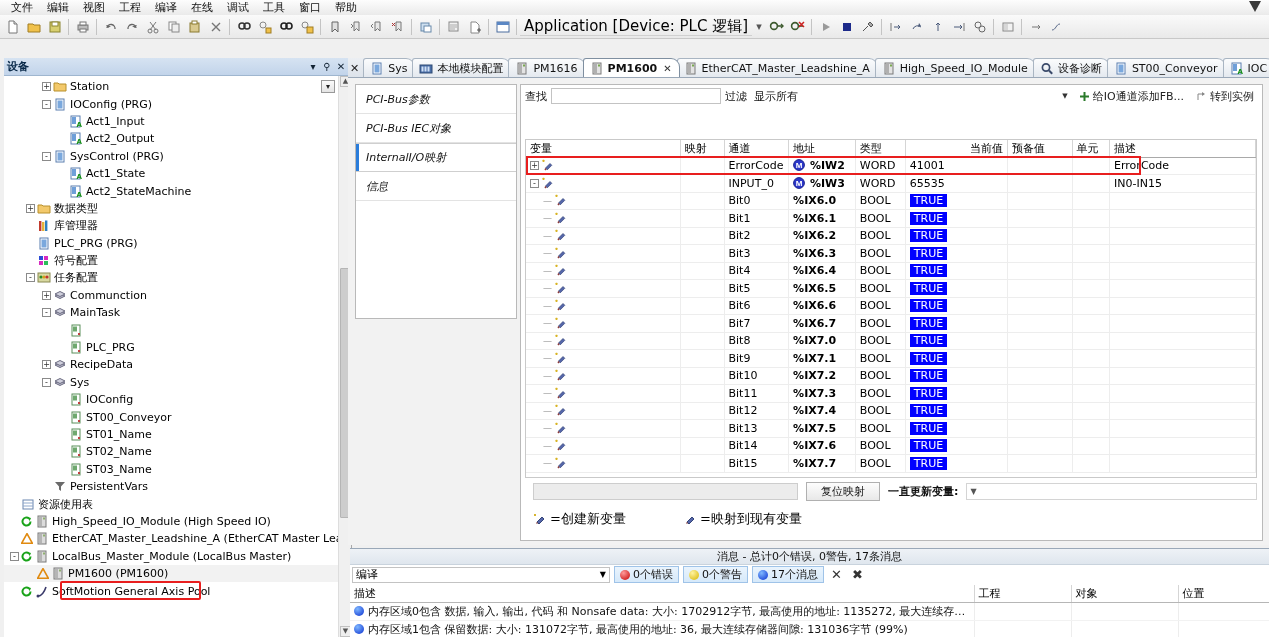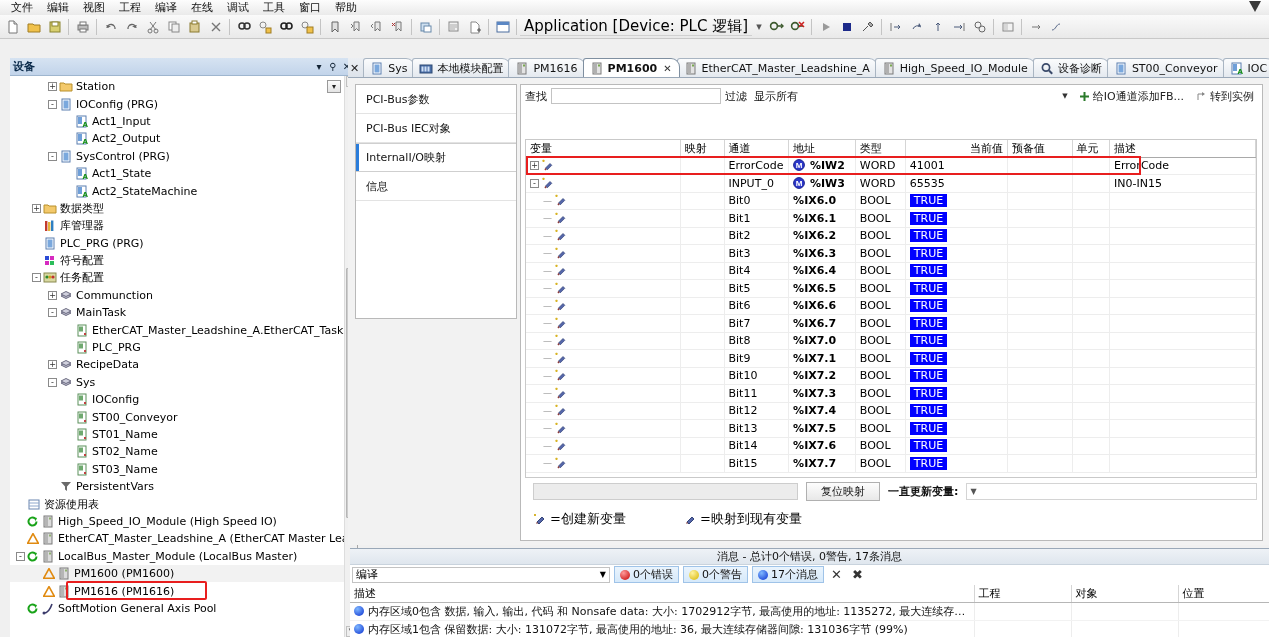--- a/index.html
+++ b/index.html
@@ -41,21 +41,21 @@
   .appcombo {
     font-size: 15px; padding: 0 4px; white-space: nowrap; color: #000;
     border-bottom: 1px solid #d0d0d0; line-height: 18px;
   }
 
   
   svg { display: block; }
 
   
   .devpanel {
-    position: absolute; left: 10px; top: 58px; width: 348px; height: 579px;
+    position: absolute; left: 4px; top: 58px; width: 348px; height: 579px;
     background: #fff; border-right: 1px solid #a8a8a8;
   }
   .devpanel-title {
     height: 18px; background: linear-gradient(#d6e3f2, #c2d4ea);
     border-bottom: 1px solid #9fb6cf;
     display: flex; align-items: center; padding: 0 3px;
     font-size: 11px; font-weight: bold; color: #0a2a4a;
   }
   .devpanel-title .sp { flex: 1; }
   .devpanel-title .tb {
@@ -125,21 +125,21 @@
     font-size: 11px; font-weight: bold; color: #222; padding: 0 4px 2px 2px;
   }
 
   
   .editor {
     position: absolute; left: 348px; top: 78px; right: 0; height: 467px;
     background: #f2f2f2;
   }
   .vtabs {
     position: absolute; left: 7px; top: 6px; width: 162px; bottom: 226px;
-    background: #fff; border: 1px solid #b9b9b9;
+    background: #fff; border: 1px solid #b9b9b9; font-style: italic;
   }
   .vtab {
     height: 29px; display: flex; align-items: center; padding-left: 10px;
     font-size: 11px; border-bottom: 1px solid #e3e3e3; color: #111;
     background: #fff; position: relative;
   }
   .vtab.active { background: #fff; font-weight: normal; }
   .vtab.active::before {
     content: ""; position: absolute; left: 0; top: 0; bottom: 0; width: 3px;
     background: #2b7ddb;
@@ -711,21 +711,20 @@
         <div class="trow">
           <span style="width:54px;flex:none"></span>
           <span class="tspace"></span>
           <span class="ticon">
             <svg width="14" height="13" viewBox="0 0 14 13">
               <rect x="3" y="1" width="8" height="11" fill="#fff" stroke="#5b8f5b"></rect>
               <rect x="4" y="2.5" width="4" height="5" fill="#6fa96f"></rect>
               <path d="M9 9l2 2M11 9l-2 2" stroke="#c04040"></path>
             </svg>
           </span>
-          <span class="tlabel">EtherCAT_Master_Leadshine_A.EtherCAT_Task</span>
         </div>
         <div class="trow">
           <span style="width:54px;flex:none"></span>
           <span class="tspace"></span>
           <span class="ticon">
             <svg width="14" height="13" viewBox="0 0 14 13">
               <rect x="3" y="1" width="8" height="11" fill="#fff" stroke="#5b8f5b"></rect>
               <rect x="4" y="2.5" width="4" height="5" fill="#6fa96f"></rect>
               <path d="M9 9l2 2M11 9l-2 2" stroke="#c04040"></path>
             </svg>
@@ -897,37 +896,20 @@
             </svg>
           </span>
           <span class="ticon">
             <svg width="14" height="13" viewBox="0 0 14 13">
               <rect x="3" y="1" width="8" height="11" fill="#dcdcdc" stroke="#7a7a7a"></rect>
               <rect x="4" y="2" width="3" height="9" fill="#b5b5b5"></rect>
               <rect x="8" y="2.5" width="2" height="2" fill="#8fb06f"></rect>
             </svg>
           </span>
           <span class="tlabel">PM1600 (PM1600)</span>
-        </div>
-        <div class="trow">
-          <span style="width:22px;flex:none"></span>
-          <span class="tspace"></span>
-          <span style="width:13px;flex:none;margin-right:1px">
-            <svg width="12" height="11" viewBox="0 0 12 11">
-              <path d="M6 0.6L11.4 10.4H0.6z" fill="none" stroke="#e08a10" stroke-width="1.6"></path>
-            </svg>
-          </span>
-          <span class="ticon">
-            <svg width="14" height="13" viewBox="0 0 14 13">
-              <rect x="3" y="1" width="8" height="11" fill="#dcdcdc" stroke="#7a7a7a"></rect>
-              <rect x="4" y="2" width="3" height="9" fill="#b5b5b5"></rect>
-              <rect x="8" y="2.5" width="2" height="2" fill="#8fb06f"></rect>
-            </svg>
-          </span>
-          <span class="tlabel">PM1616 (PM1616)</span>
         </div>
         <div class="trow">
           <span style="width:6px;flex:none"></span>
           <span class="tspace"></span>
           <span style="width:13px;flex:none;margin-right:1px">
             <svg width="11" height="11" viewBox="0 0 11 11">
               <path d="M9.5 5.5a4 4 0 1 1-1.6-3.2" fill="none" stroke="#19a319" stroke-width="2"></path>
               <path d="M6 1l4 1-1.3 3z" fill="#19a319"></path>
             </svg>
           </span>

